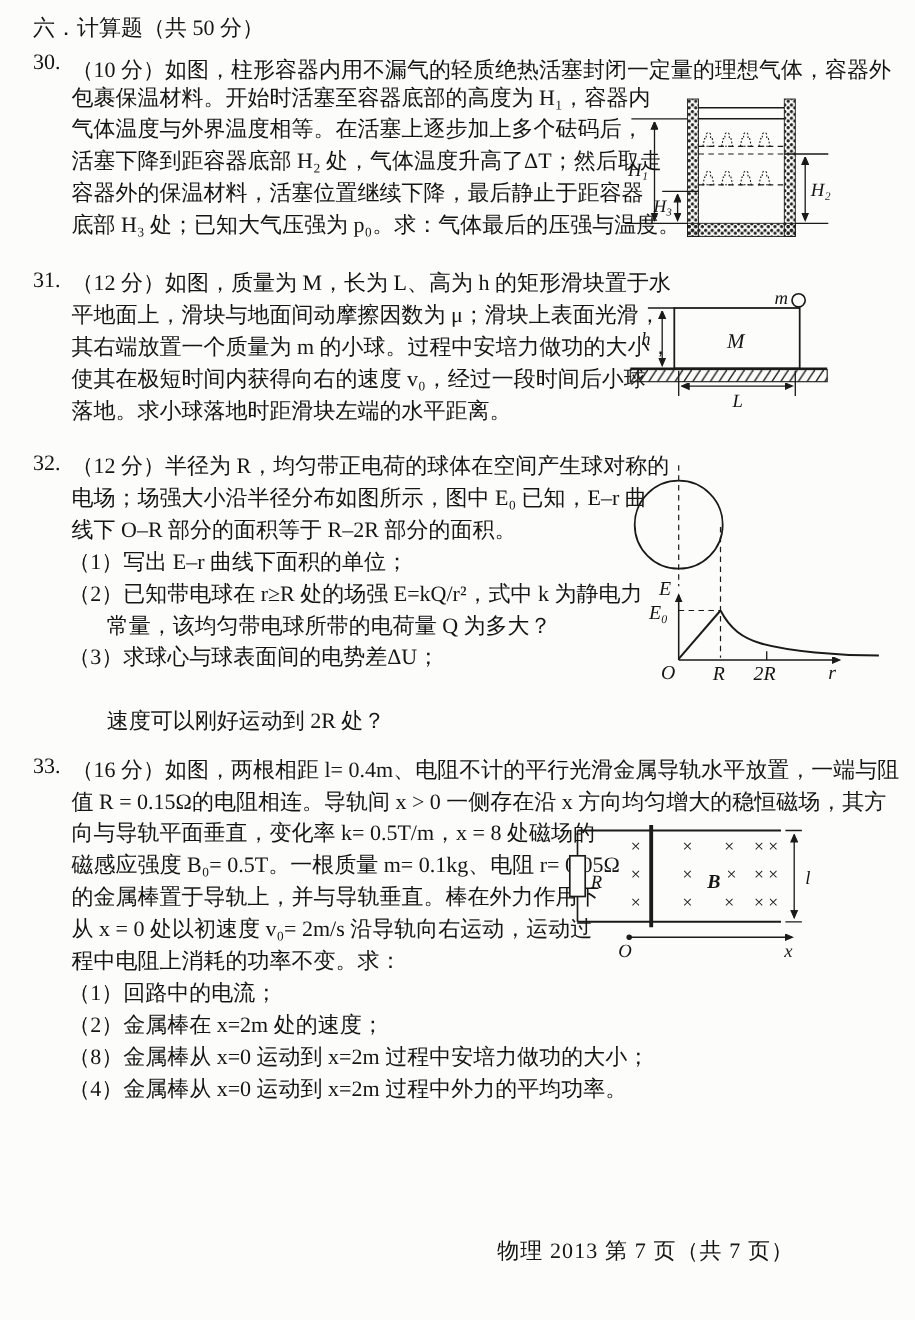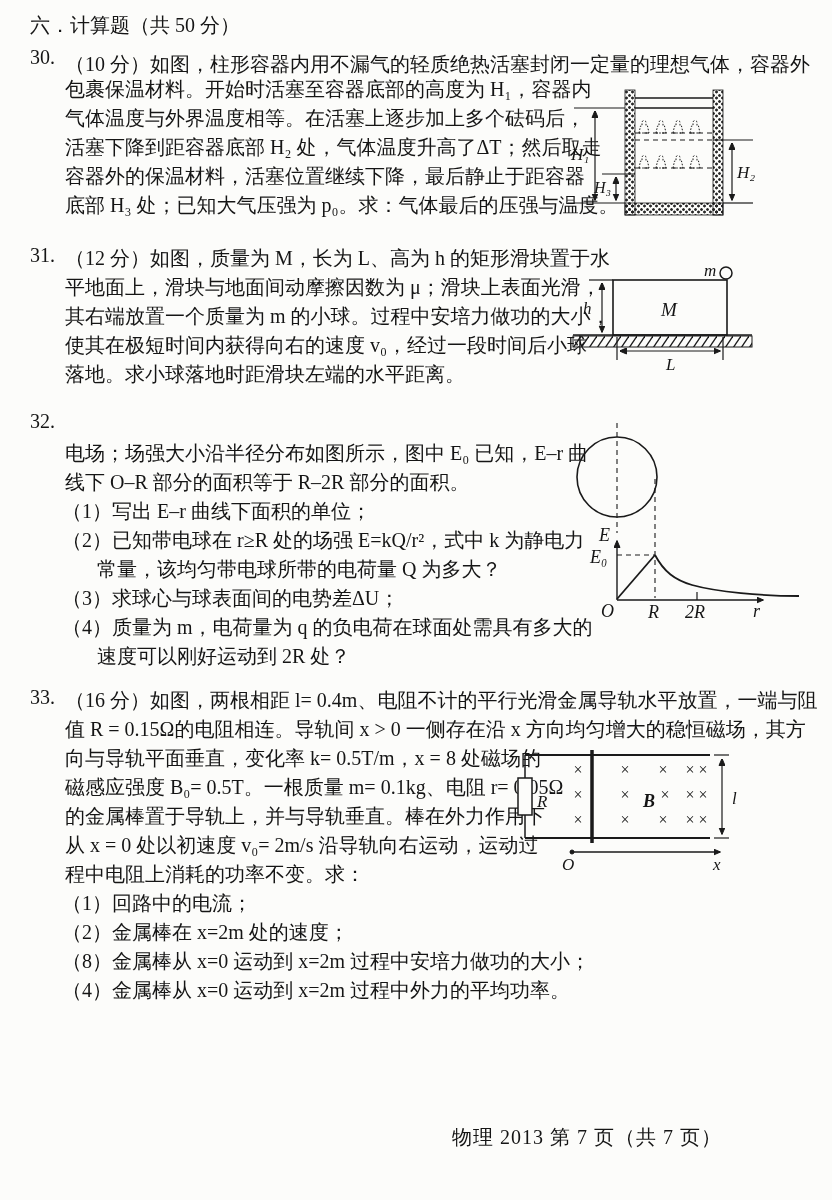--- a/index.html
+++ b/index.html
@@ -115,27 +115,27 @@
       <line x1="55" y1="99" x2="155" y2="99" stroke-width="1.2" marker-start="url(#as)" marker-end="url(#ae)"></line>
     </g>
     <text x="96" y="64" font-size="19" class="it">M</text>
     <text x="139" y="24" font-size="17" class="it">m</text>
     <text x="18" y="62" font-size="17" class="it">h</text>
     <text x="101" y="118" font-size="17" class="it">L</text>
   </svg>
 
   <div class="prob" style="top:410px;height:265px;">
     <span class="num">32.</span>
+    <div class="ln i0" style="top:0">（12 分）半径为 R，均匀带正电荷的球体在空间产生球对称的</div>
     <div class="ln i0" style="top:29px">电场；场强大小沿半径分布如图所示，图中 E₀ 已知，E–r 曲</div>
     <div class="ln i0" style="top:58px">线下 O–R 部分的面积等于 R–2R 部分的面积。</div>
     <div class="ln i1" style="top:87px">（1）写出 E–r 曲线下面积的单位；</div>
     <div class="ln i1" style="top:116px">（2）已知带电球在 r≥R 处的场强 E=kQ/r²，式中 k 为静电力</div>
     <div class="ln i2" style="top:145px">常量，该均匀带电球所带的电荷量 Q 为多大？</div>
     <div class="ln i1" style="top:174px">（3）求球心与球表面间的电势差ΔU；</div>
-    <div class="ln i1" style="top:203px">（4）质量为 m，电荷量为 q 的负电荷在球面处需具有多大的</div>
     <div class="ln i2" style="top:232px">速度可以刚好运动到 2R 处？</div>
   </div>
 
   <svg class="fig" style="left:557px;top:415px;" width="265" height="212" viewBox="0 0 265 212">
     <g fill="none">
       <circle cx="60" cy="62" r="40" stroke-width="1.6"></circle>
       <line x1="60" y1="8" x2="60" y2="118" stroke-width="1.1" stroke-dasharray="5 4"></line>
     </g>
     <g fill="none">
       <line x1="60" y1="185" x2="60" y2="126" stroke-width="1.4" marker-end="url(#ae)"></line>

